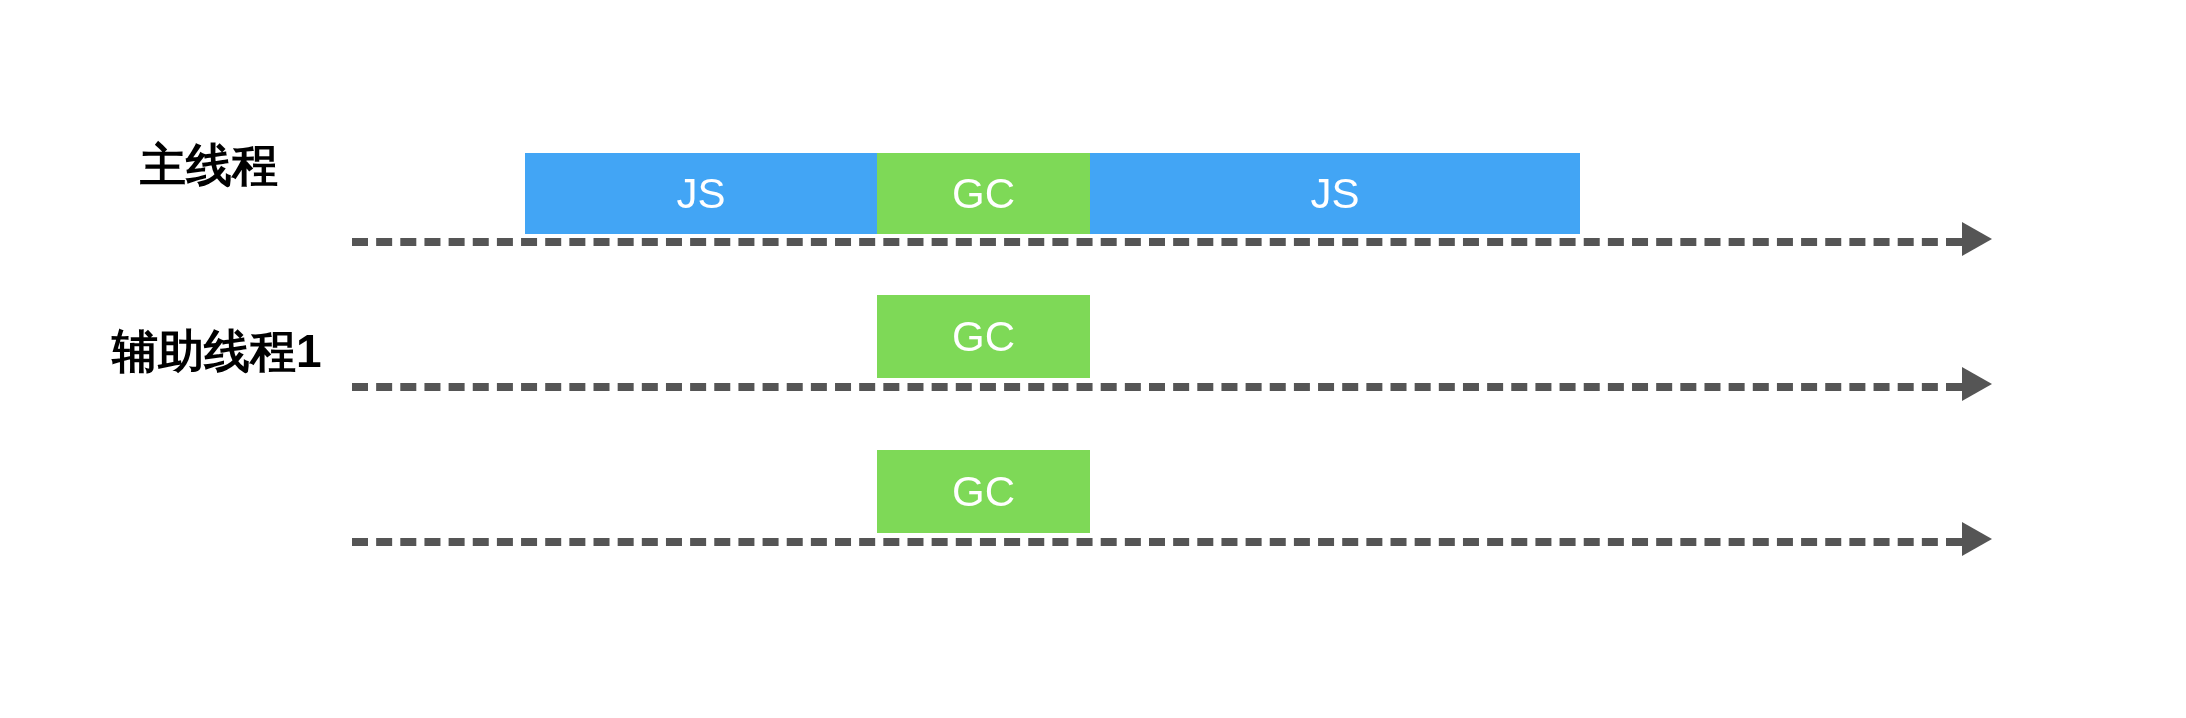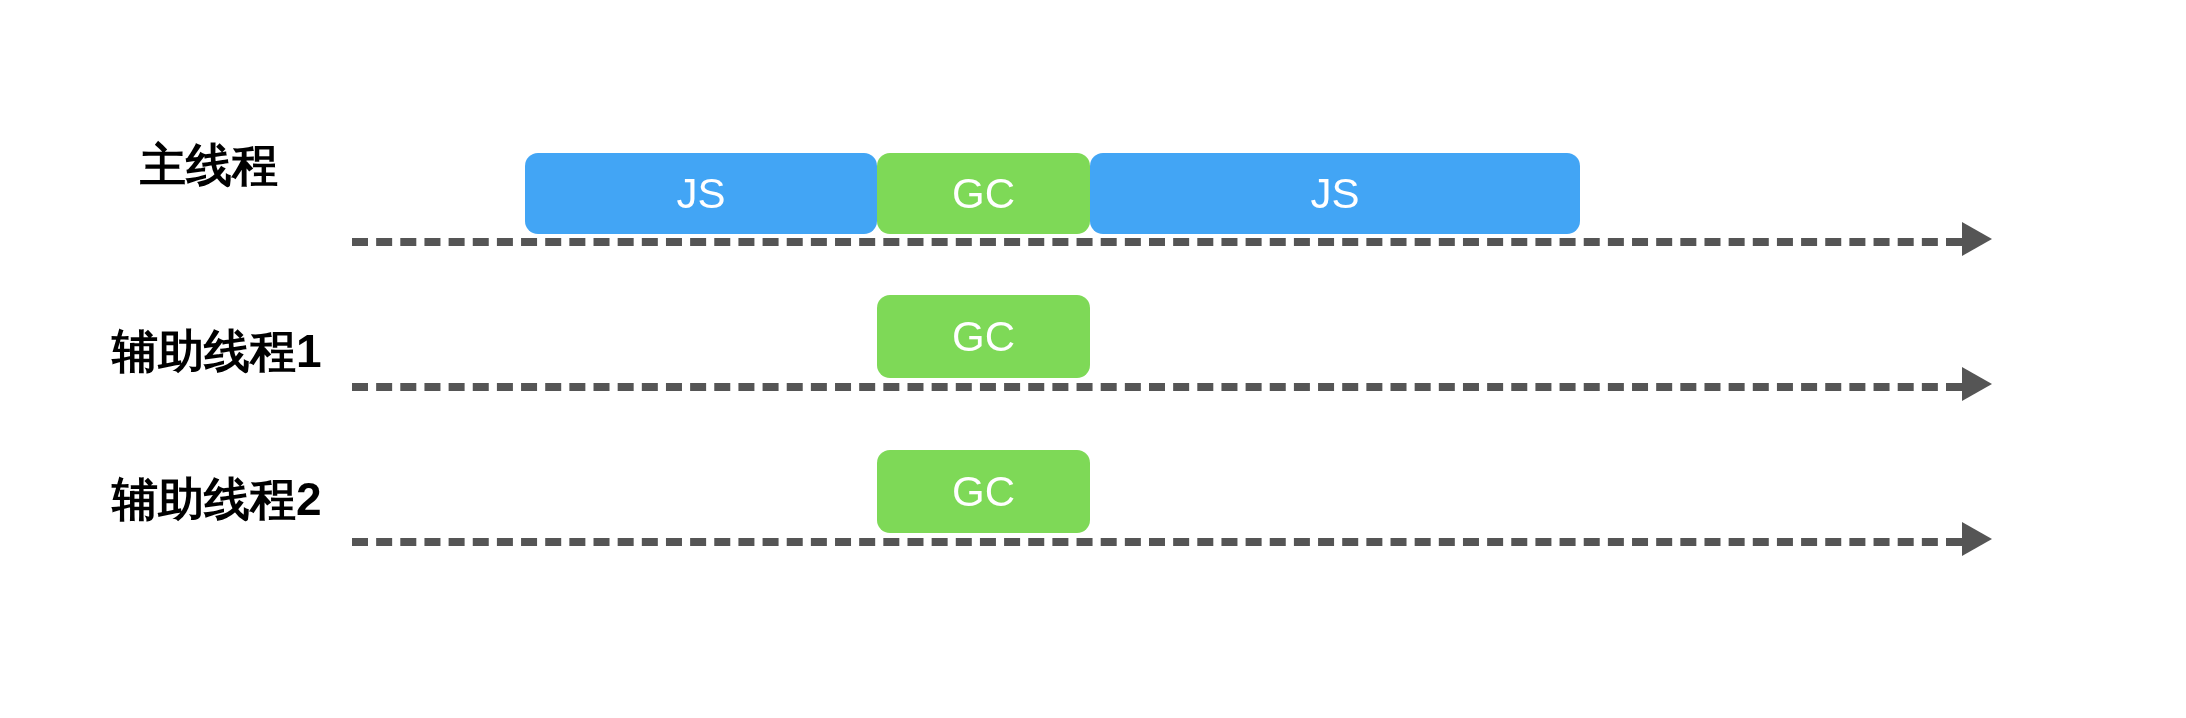--- a/index.html
+++ b/index.html
@@ -53,21 +53,20 @@
 
   
   .block {
     position: absolute;
     display: flex;
     align-items: center;
     justify-content: center;
     color: #ffffff;
     font-weight: normal;
     line-height: 1;
-    border-radius: 13px;
   }
   .block-label {
     color: #ffffff;
     pointer-events: none;
   }
 </style>
 </head>
 <body>
 
 <div id="canvas" style="background: rgb(255, 255, 255);">
@@ -86,21 +85,20 @@
       <span class="block-label" style="font-size: 42px; color: rgb(255, 255, 255);">JS</span>
     </div>
     <div class="row-label" style="left: 112px; top: 328px; font-size: 46px; color: rgb(0, 0, 0);">辅助线程1</div>
     <div class="axis" style="left: 352px; top: 383px; width: 1610px;">
       <div class="axis-line" style="width: 1610px; border-top-color: rgb(85, 85, 85);"></div>
       <div class="axis-arrow" style="left: 1610px; border-left-color: rgb(85, 85, 85);"></div>
     </div>
     <div class="block" style="left: 877px; top: 295px; width: 213px; height: 83px; background: rgb(126, 217, 87);">
       <span class="block-label" style="font-size: 42px; color: rgb(255, 255, 255);">GC</span>
     </div>
-    <div class="row-label" style="left: 112px; top: 476px; font-size: 46px; color: rgb(0, 0, 0);">辅助线程2</div>
     <div class="axis" style="left: 352px; top: 538px; width: 1610px;">
       <div class="axis-line" style="width: 1610px; border-top-color: rgb(85, 85, 85);"></div>
       <div class="axis-arrow" style="left: 1610px; border-left-color: rgb(85, 85, 85);"></div>
     </div>
     <div class="block" style="left: 877px; top: 450px; width: 213px; height: 83px; background: rgb(126, 217, 87);">
       <span class="block-label" style="font-size: 42px; color: rgb(255, 255, 255);">GC</span>
     </div>
   </div>
 
 </body></html>

